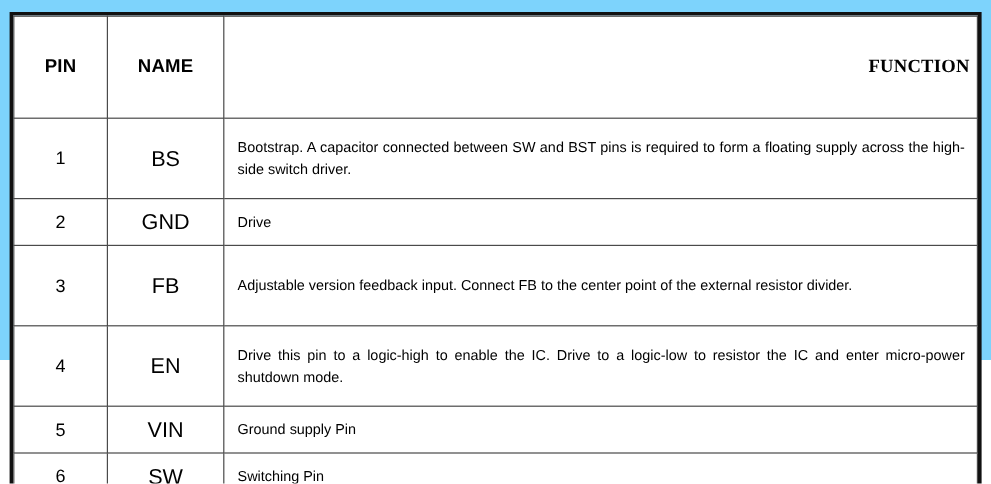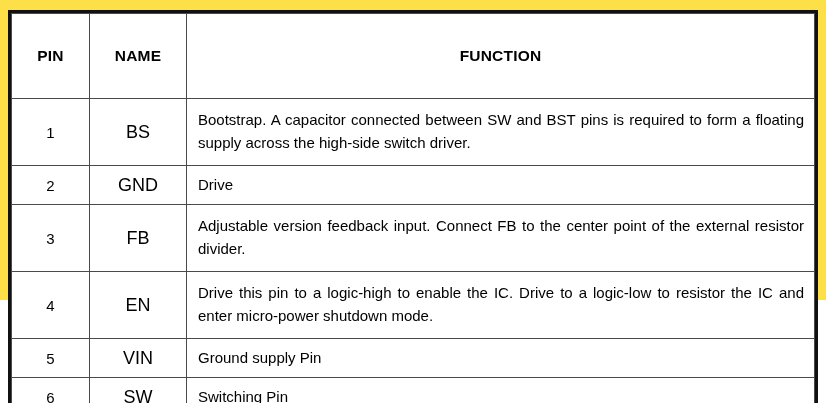--- a/index.html
+++ b/index.html
@@ -12,21 +12,21 @@
     height: 403px;
     font-family: "Liberation Sans", sans-serif;
     color: #000000;
     overflow: hidden;
   }
 
   .page {
     position: relative;
     width: 826px;
     height: 300px;
-    background: #fde047;
+    background: #7dd3fc;
   }
 
   .pin-table-wrap {
     position: absolute;
     left: 8px;
     top: 10px;
     width: 810px;
     border: 3px solid #111111;
     box-sizing: border-box;
     background: #ffffff;
@@ -53,38 +53,39 @@
   
   thead th {
     height: 84px;
     font-size: 15.5px;
     font-weight: bold;
     letter-spacing: 0.2px;
     text-align: center;
     padding: 0 6px;
   }
   thead th.fn-head {
-    text-align: center;
+    text-align: right;
+    font-family: Liberation Serif, serif;
   }
 
   
   tbody td.c-pin {
     text-align: center;
     font-size: 15px;
     padding: 2px 4px;
   }
   tbody td.c-name {
     text-align: center;
     font-size: 18px;
     padding: 2px 4px;
   }
   tbody td.c-func {
     text-align: justify;
     text-align-last: left;
-    font-size: 15px;
+    font-size: 12px;
     line-height: 1.52;
     padding: 5px 10px 5px 11px;
     hyphens: none;
     margin-left: 40px;
   }
 
   tr.r-tall td { height: 56px; }
   tr.r-short td { height: 28px; }
 </style>
 </head>

